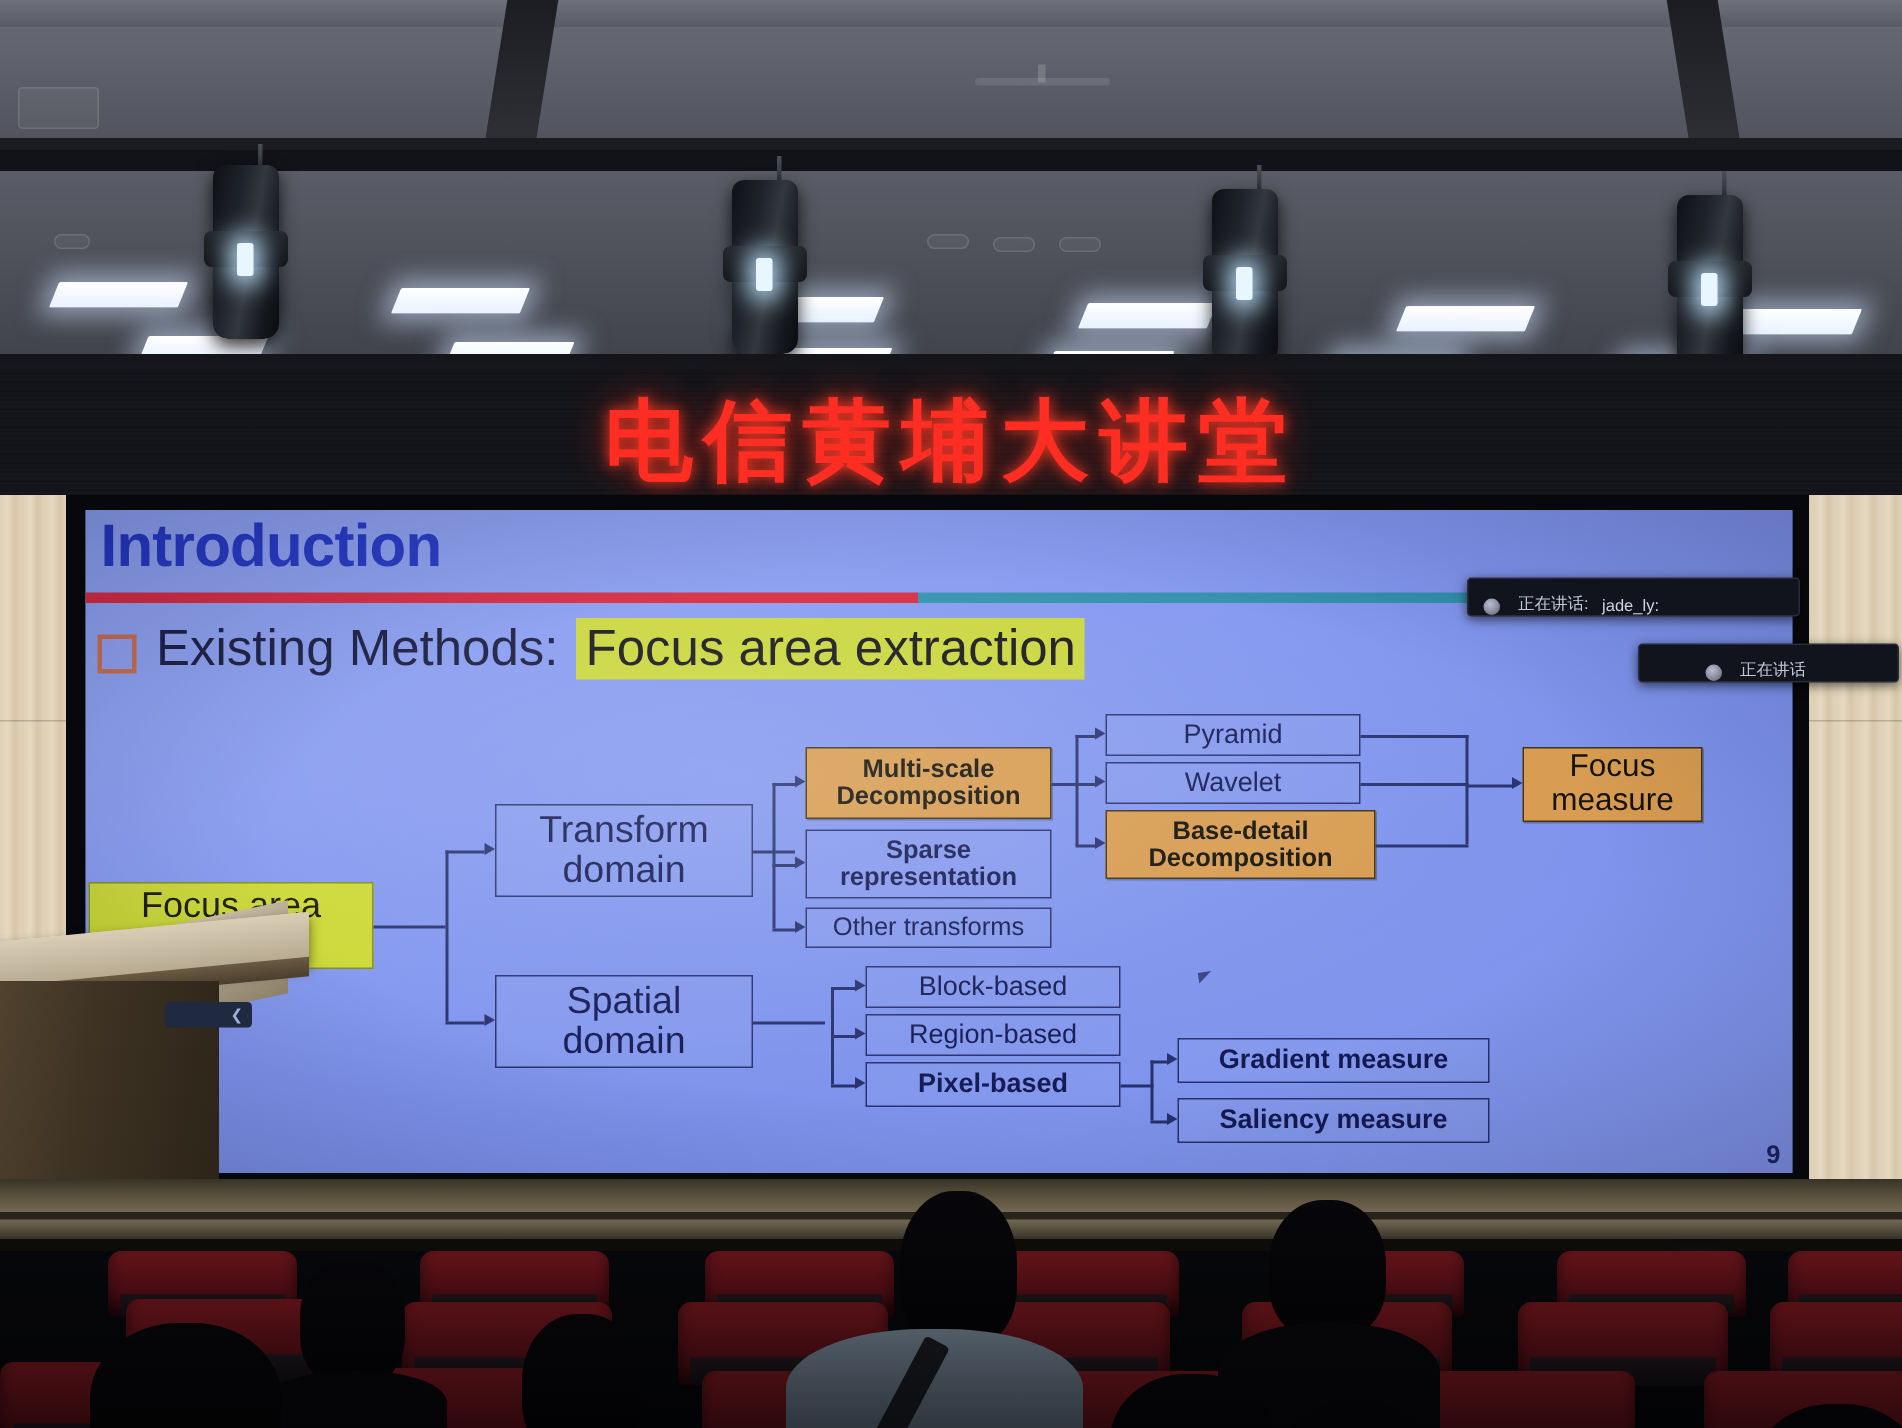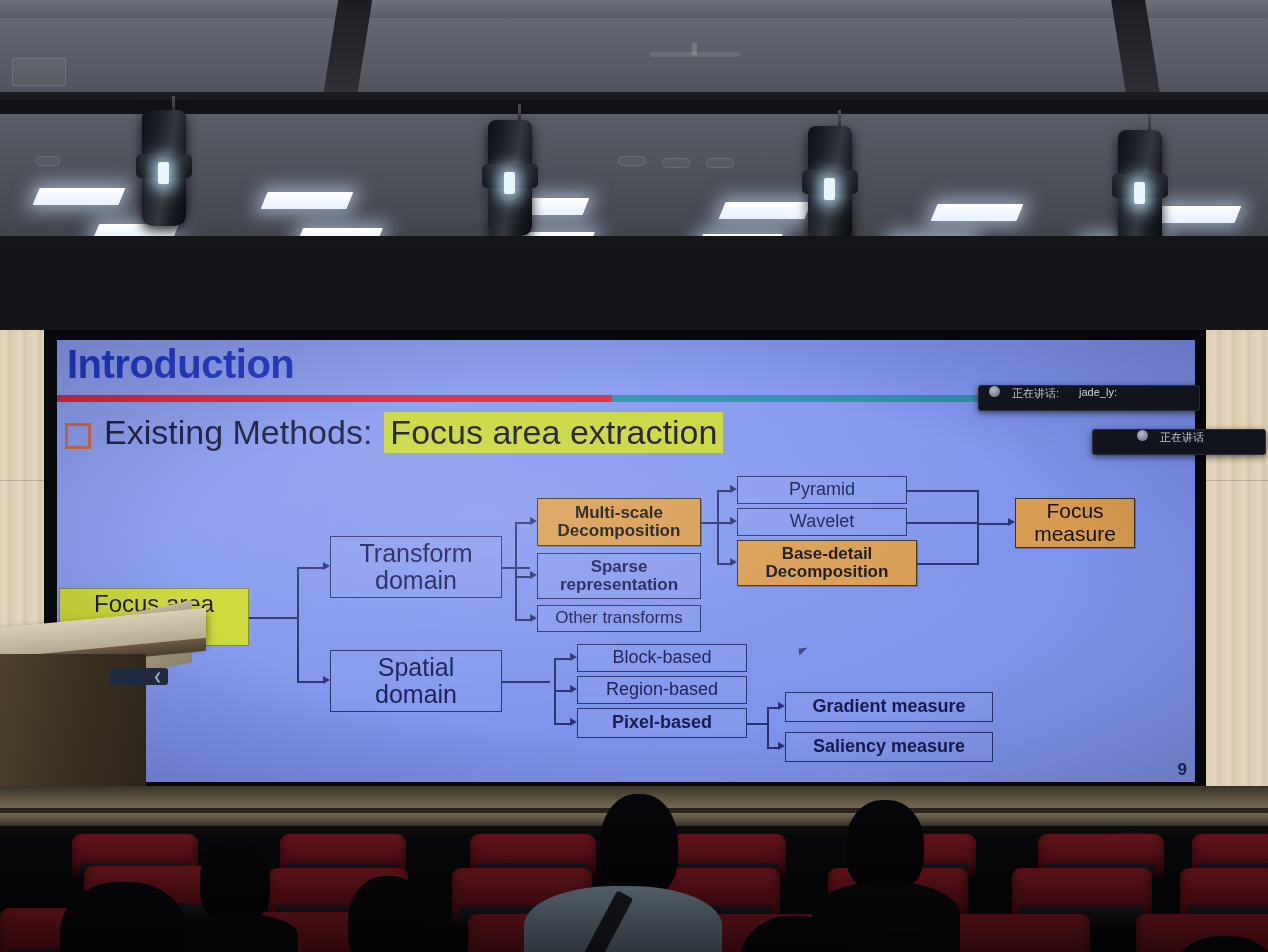--- a/index.html
+++ b/index.html
@@ -77,27 +77,27 @@
   .bx.yellow{background:#cbd832;border:1.5px solid #7e8a1c;color:#16160c;}
   .bx.b{font-weight:bold;}
   .ln{position:absolute;background:#26306e;}
   .lnh{height:1.6px;}
   .lnv{width:1.6px;}
   .arw{position:absolute;width:0;height:0;border-top:4.5px solid transparent;border-bottom:4.5px solid transparent;border-left:7px solid #26306e;}
   .pageno{position:absolute;right:8px;bottom:2px;font-size:17px;font-weight:bold;color:#1b2360;}
   .cursor{position:absolute;width:0;height:0;border-left:9px solid #2a3370;border-bottom:7px solid transparent;transform:rotate(-8deg);opacity:.85;}
 
   
-  .toast{position:absolute;display:flex;align-items:flex-start;height:24px;
+  .toast{position:absolute;display:flex;align-items:flex-end;height:24px;
     background:#12141d;border:1px solid #272b3a;border-radius:3px;
     color:#c3c8d8;font-size:11px;padding:0 10px;box-shadow:0 2px 7px rgba(0,0,0,.6);}
   .toast .mic{width:11px;height:11px;border-radius:50%;
     background:radial-gradient(circle at 40% 35%,#b9bfd0,#5c6274);margin-right:12px;flex:none;}
   .toast .lbl{white-space:nowrap;}
-  .toast .usr{color:#cfd4e4;margin-left:20px;}
+  .toast .usr{color:#cfd4e4;margin-left:9px;}
 
   
   .podium-top{position:absolute;left:-6px;top:618px;width:212px;height:34px;
     background:linear-gradient(180deg,#d9cdb6,#b3a68d);
     transform:skewY(-5.5deg);box-shadow:0 4px 8px rgba(0,0,0,.55);}
   .podium-edge{position:absolute;left:-6px;top:648px;width:212px;height:13px;
     background:linear-gradient(180deg,#6b5a43,#4a3e2d);transform:skewY(-5.5deg);}
   .podium-body{position:absolute;left:-6px;top:654px;width:152px;height:190px;
     background:linear-gradient(100deg,#52432f 0%,#3c3122 45%,#2b2318 100%);}
   .podium-panel{position:absolute;left:118px;top:608px;width:74px;height:62px;
@@ -175,20 +175,21 @@
       </div>
     <div class="spot-stem" style="left:1148px;top:114px;height:22px;"></div>
     <div class="spot" style="left:1118px;top:130px;">
         <div class="spot-led"></div>
       </div>
   </div>
 
   <div class="banner">
     <div class="banner-inner"></div>
   </div>
+  <div class="banner-text">电信黄埔大讲堂</div>
 
   <div class="wall wall-l">
     <div class="wall-seam" style="left:0;top:150px;width:52px;"></div>
   </div>
   <div class="wall wall-r">
     <div class="wall-seam" style="left:0;top:150px;width:74px;"></div>
   </div>
 
   <div class="screen-frame"></div>
 

